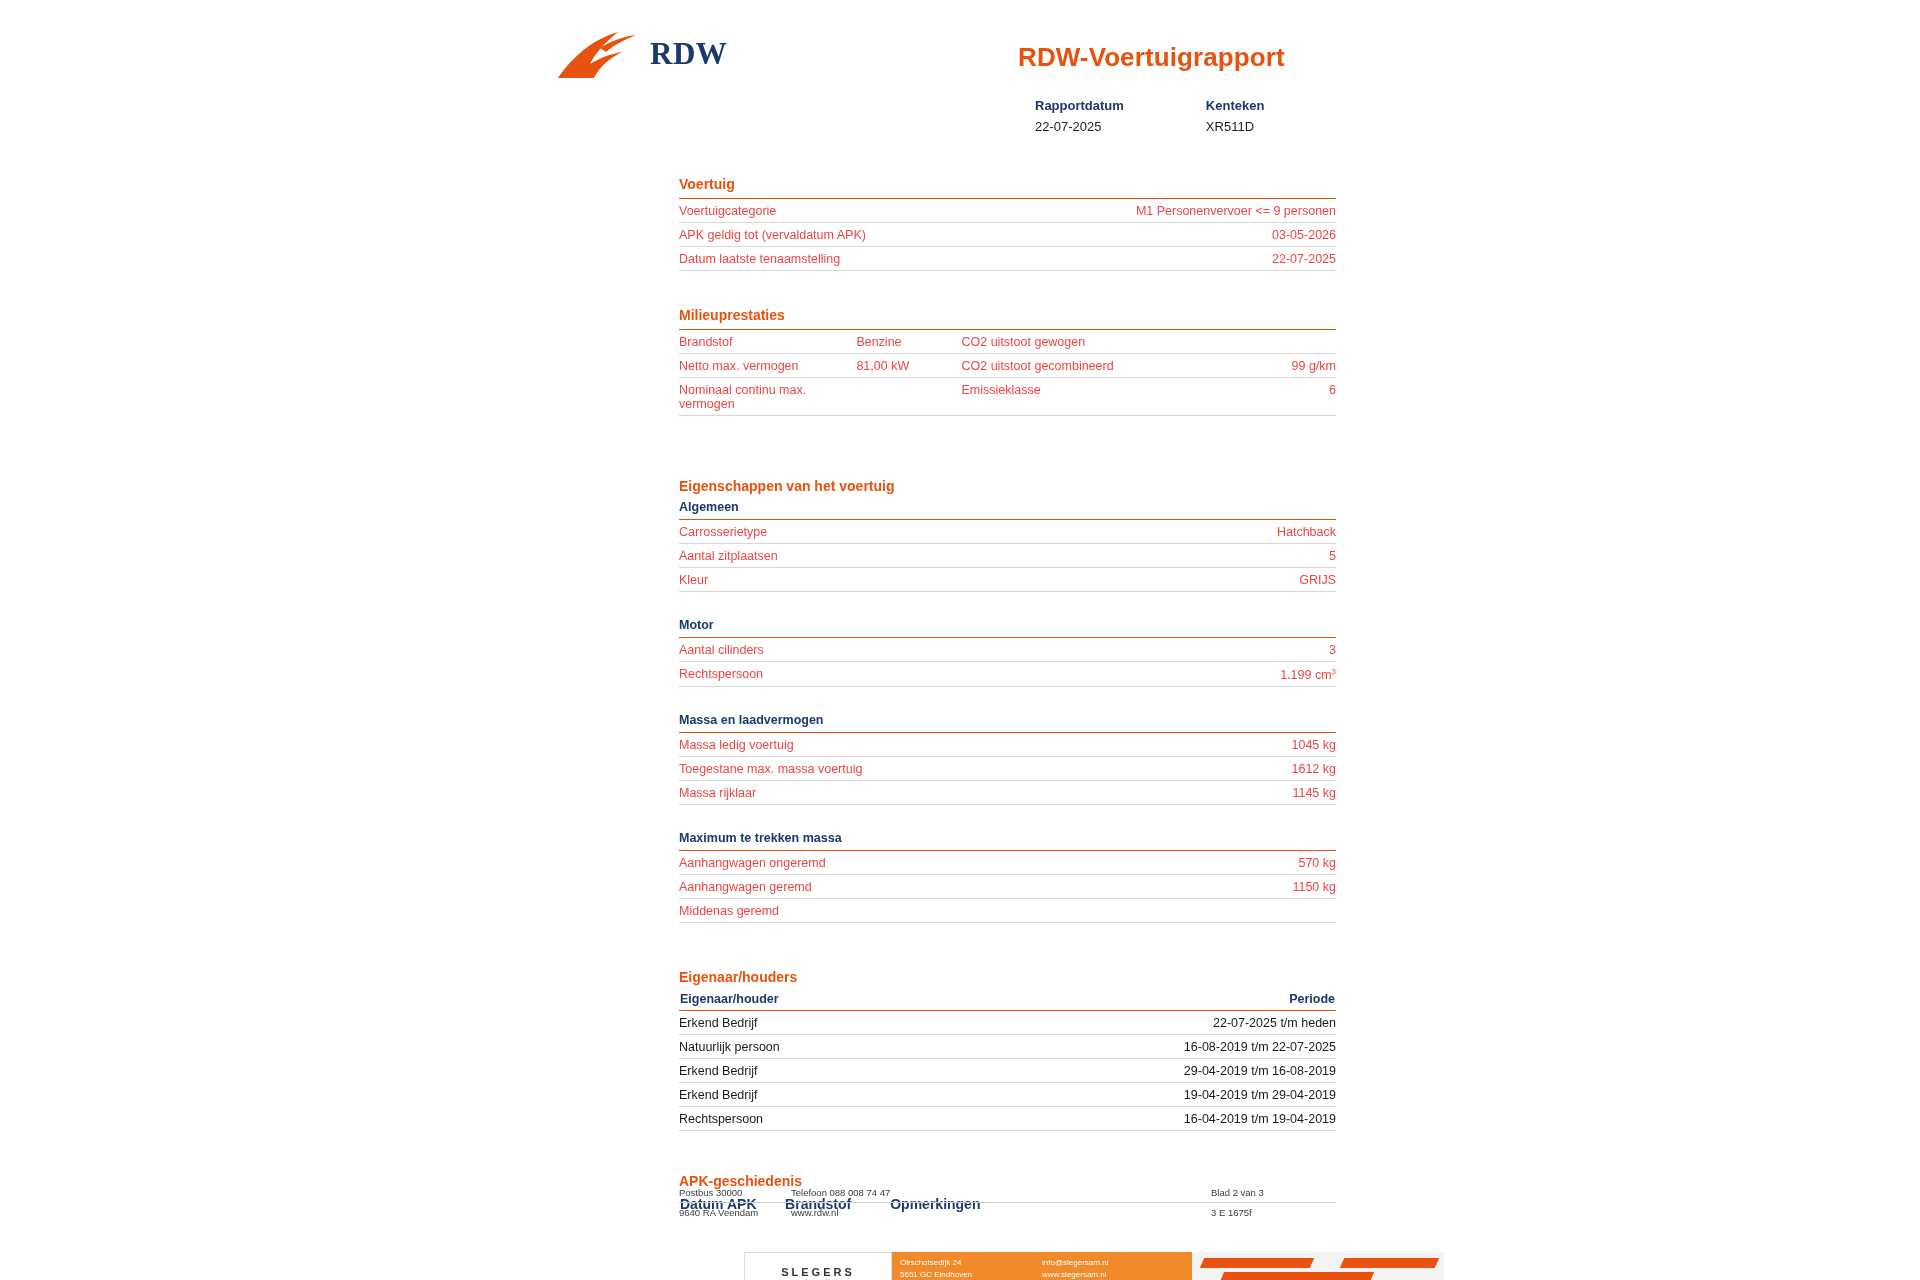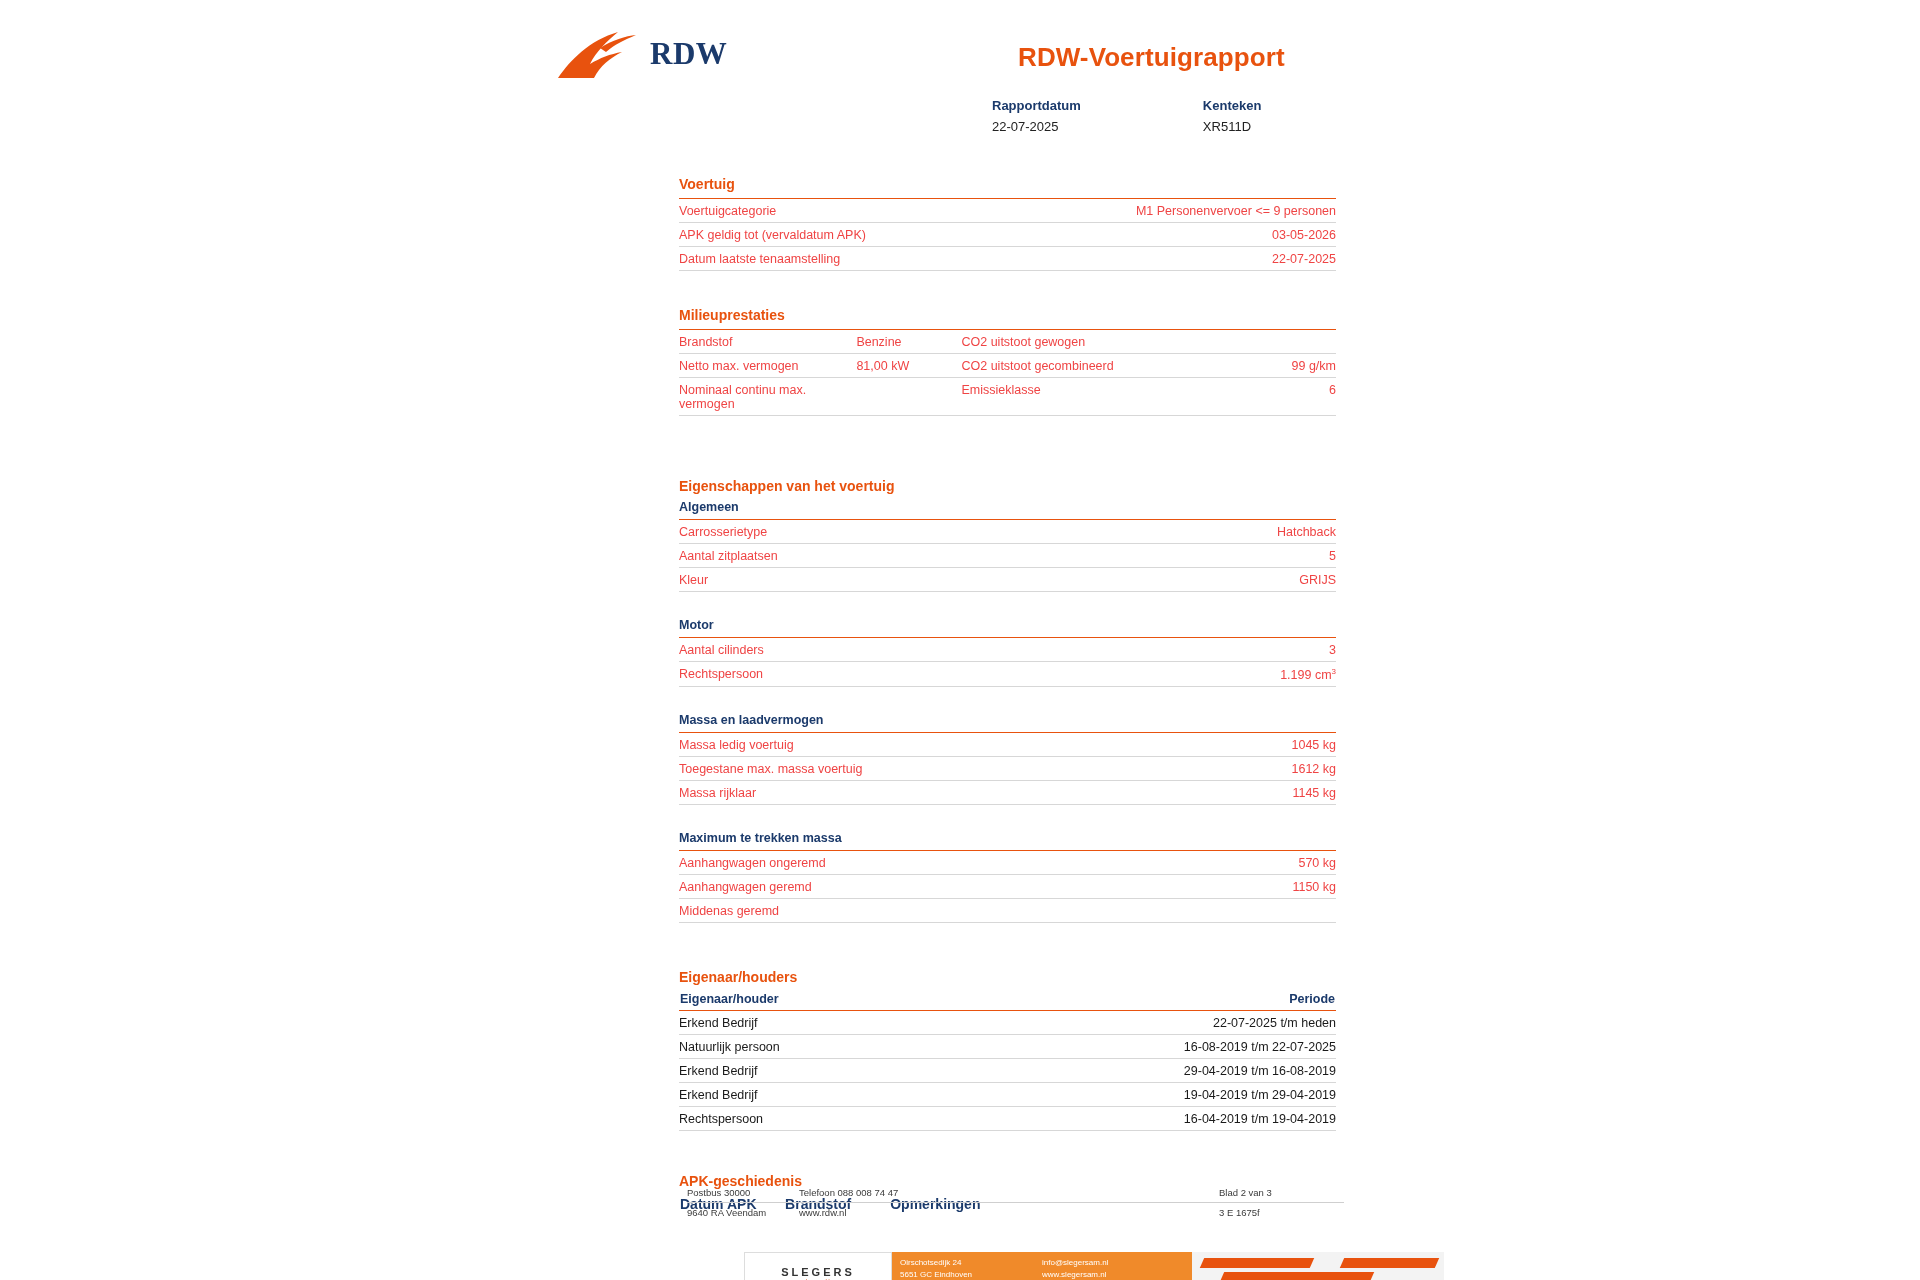--- a/index.html
+++ b/index.html
@@ -55,24 +55,23 @@
     position: absolute;
     left: 1018px;
     top: 42px;
     font-size: 26px;
     font-weight: 700;
     color: #e8520e;
     letter-spacing: 0.1px;
   }
   .meta {
     position: absolute;
-    left: 992px;
+    left: 1035px;
     top: 98px;
     display: flex;
-    gap: 40px;
   }
   .meta-col { margin-right: 82px; }
   .meta-label {
     font-size: 13px;
     font-weight: 700;
     color: #1b3a6b;
     margin-bottom: 6px;
   }
   .meta-value {
     font-size: 13px;
@@ -146,21 +145,20 @@
   .apk-col3 { width: 68%; }
   sup { font-size: 8px; vertical-align: super; }
   
   .footer {
     position: absolute;
     left: 679px;
     top: 1186px;
     width: 657px;
     font-size: 9.5px;
     color: #3a3a3a;
-    margin-left: 8px;
   }
   .footer-row {
     display: flex;
     line-height: 1.5;
   }
   .footer-c1 { width: 112px; }
   .footer-c2 { width: 420px; }
   .footer-c3 { width: 125px; text-align: left; }
   .footer-rule {
     border-top: 1px solid #cfcfcf;

